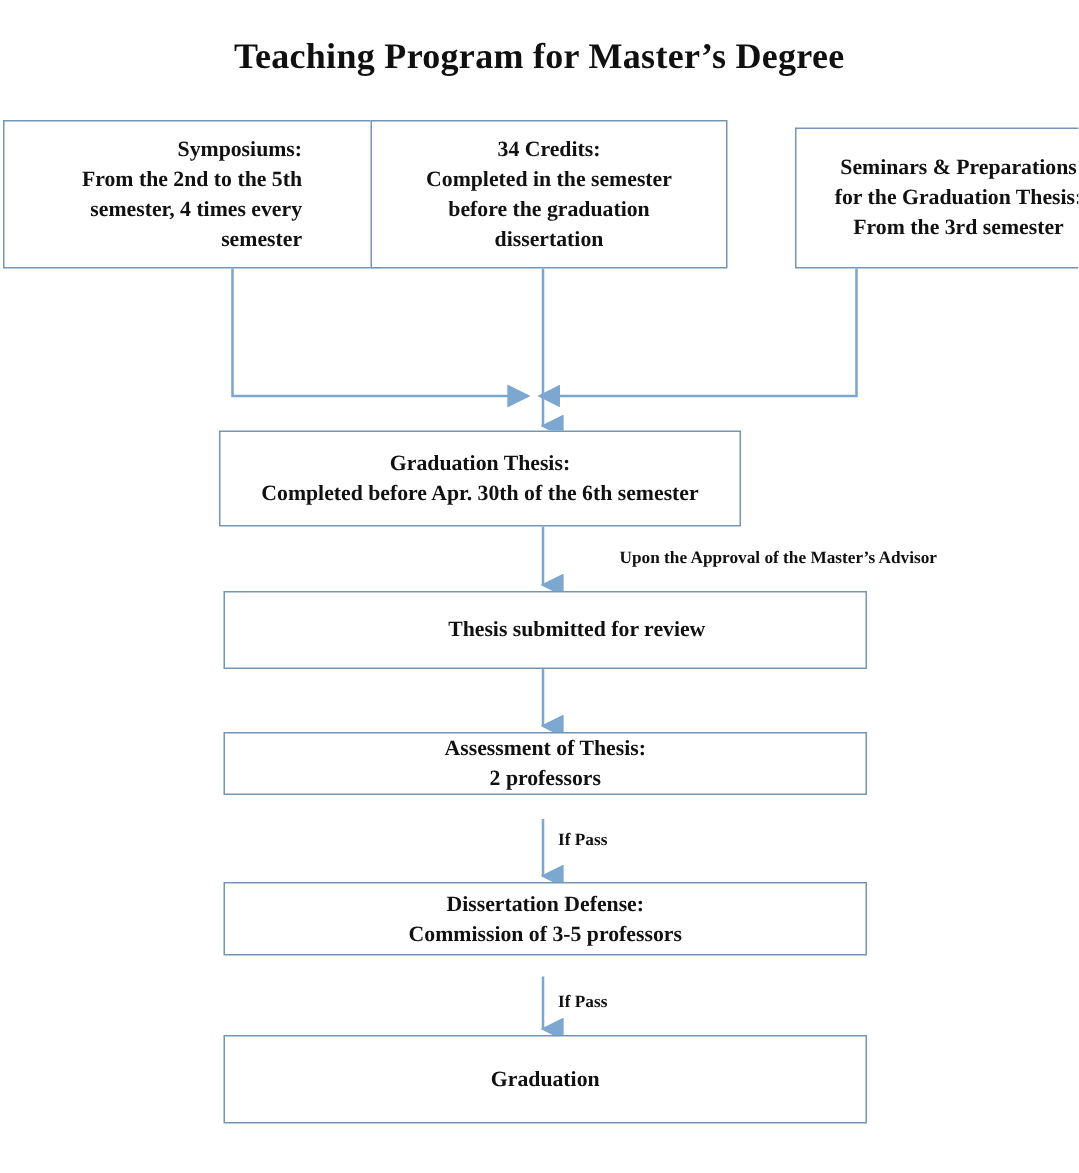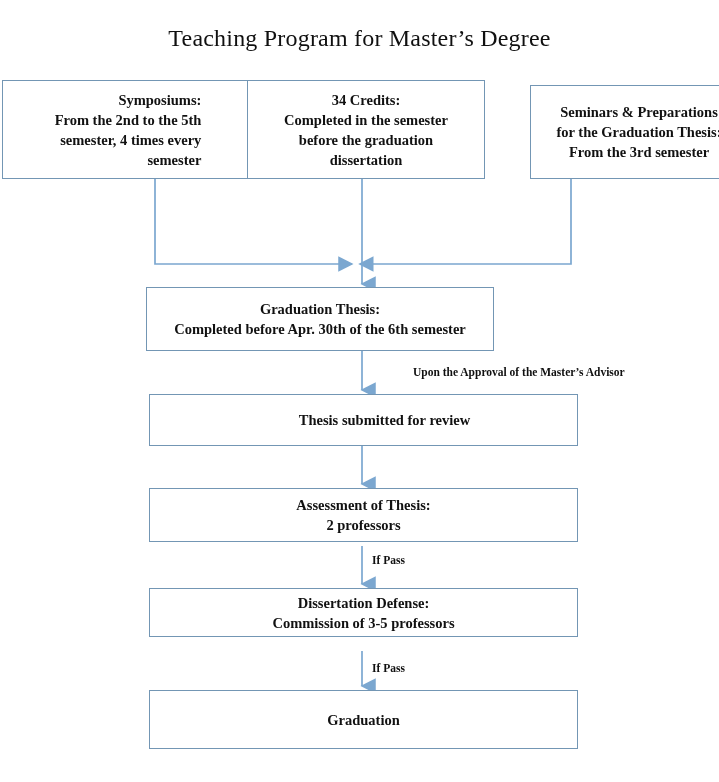--- a/index.html
+++ b/index.html
@@ -24,21 +24,21 @@
     height: 782px;
     pointer-events: none;
   }
   .title {
     position: absolute;
     left: 0;
     top: 25px;
     width: 719px;
     text-align: center;
     font-size: 24px;
-    font-weight: 400;
+    font-weight: 700;
     letter-spacing: 0.2px;
     color: #101010;
     white-space: nowrap;
   }
   .node {
     position: absolute;
     box-sizing: border-box;
     border: 1px solid #7396b4;
     background: #ffffff;
     display: flex;
@@ -61,21 +61,21 @@
     color: #101010;
     white-space: nowrap;
     line-height: 1;
   }
   
   #node-symposiums { left: 2px;   top: 80px;  width: 252px; height: 99px; text-align: right; }
   #node-credits    { left: 247px; top: 80px;  width: 238px; height: 99px; }
   #node-seminars   { left: 498px; top: 85px;  width: 218px; height: 94px; margin-left: 32px; }
   #node-thesis     { left: 146px; top: 287px; width: 348px; height: 64px; }
   #node-submitted  { left: 149px; top: 394px; width: 429px; height: 52px; padding-left: 48px; }
-  #node-assessment { left: 149px; top: 488px; width: 429px; height: 54px; }
+  #node-assessment { left: 149px; top: 488px; width: 429px; height: 42px; }
   #node-defense    { left: 149px; top: 588px; width: 429px; height: 49px; }
   #node-graduation { left: 149px; top: 690px; width: 429px; height: 59px; }
   
   #label-approval  { left: 413px; top: 367px; }
   #label-pass-1    { left: 372px; top: 555px; }
   #label-pass-2    { left: 372px; top: 663px; }
 </style>
 </head>
 <body>
 

